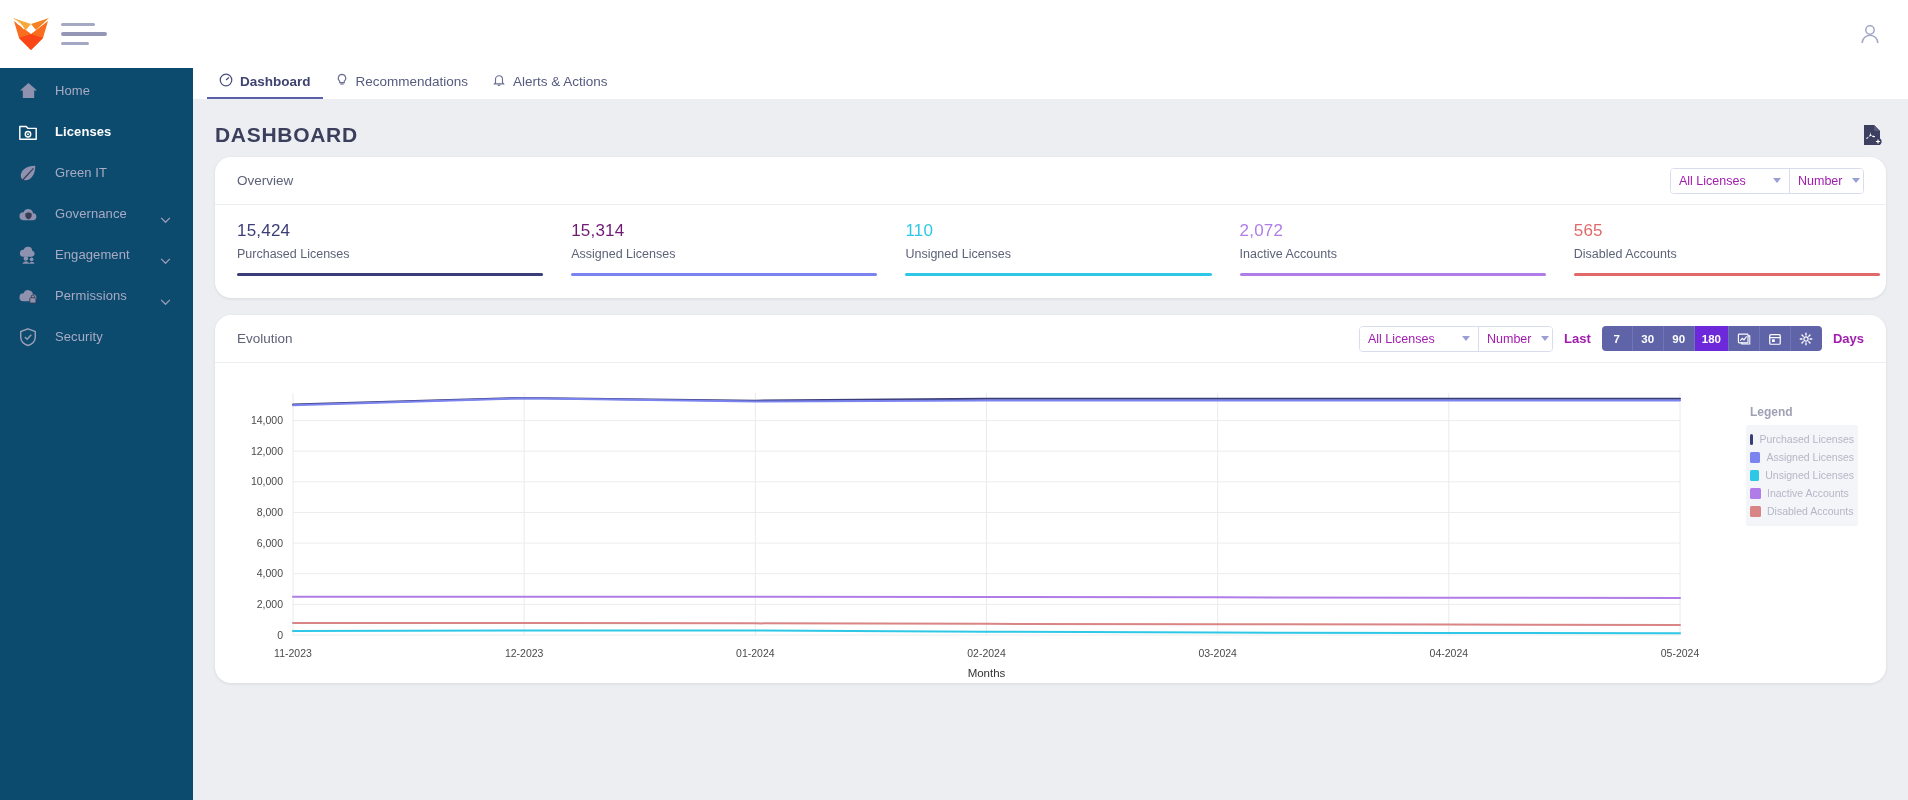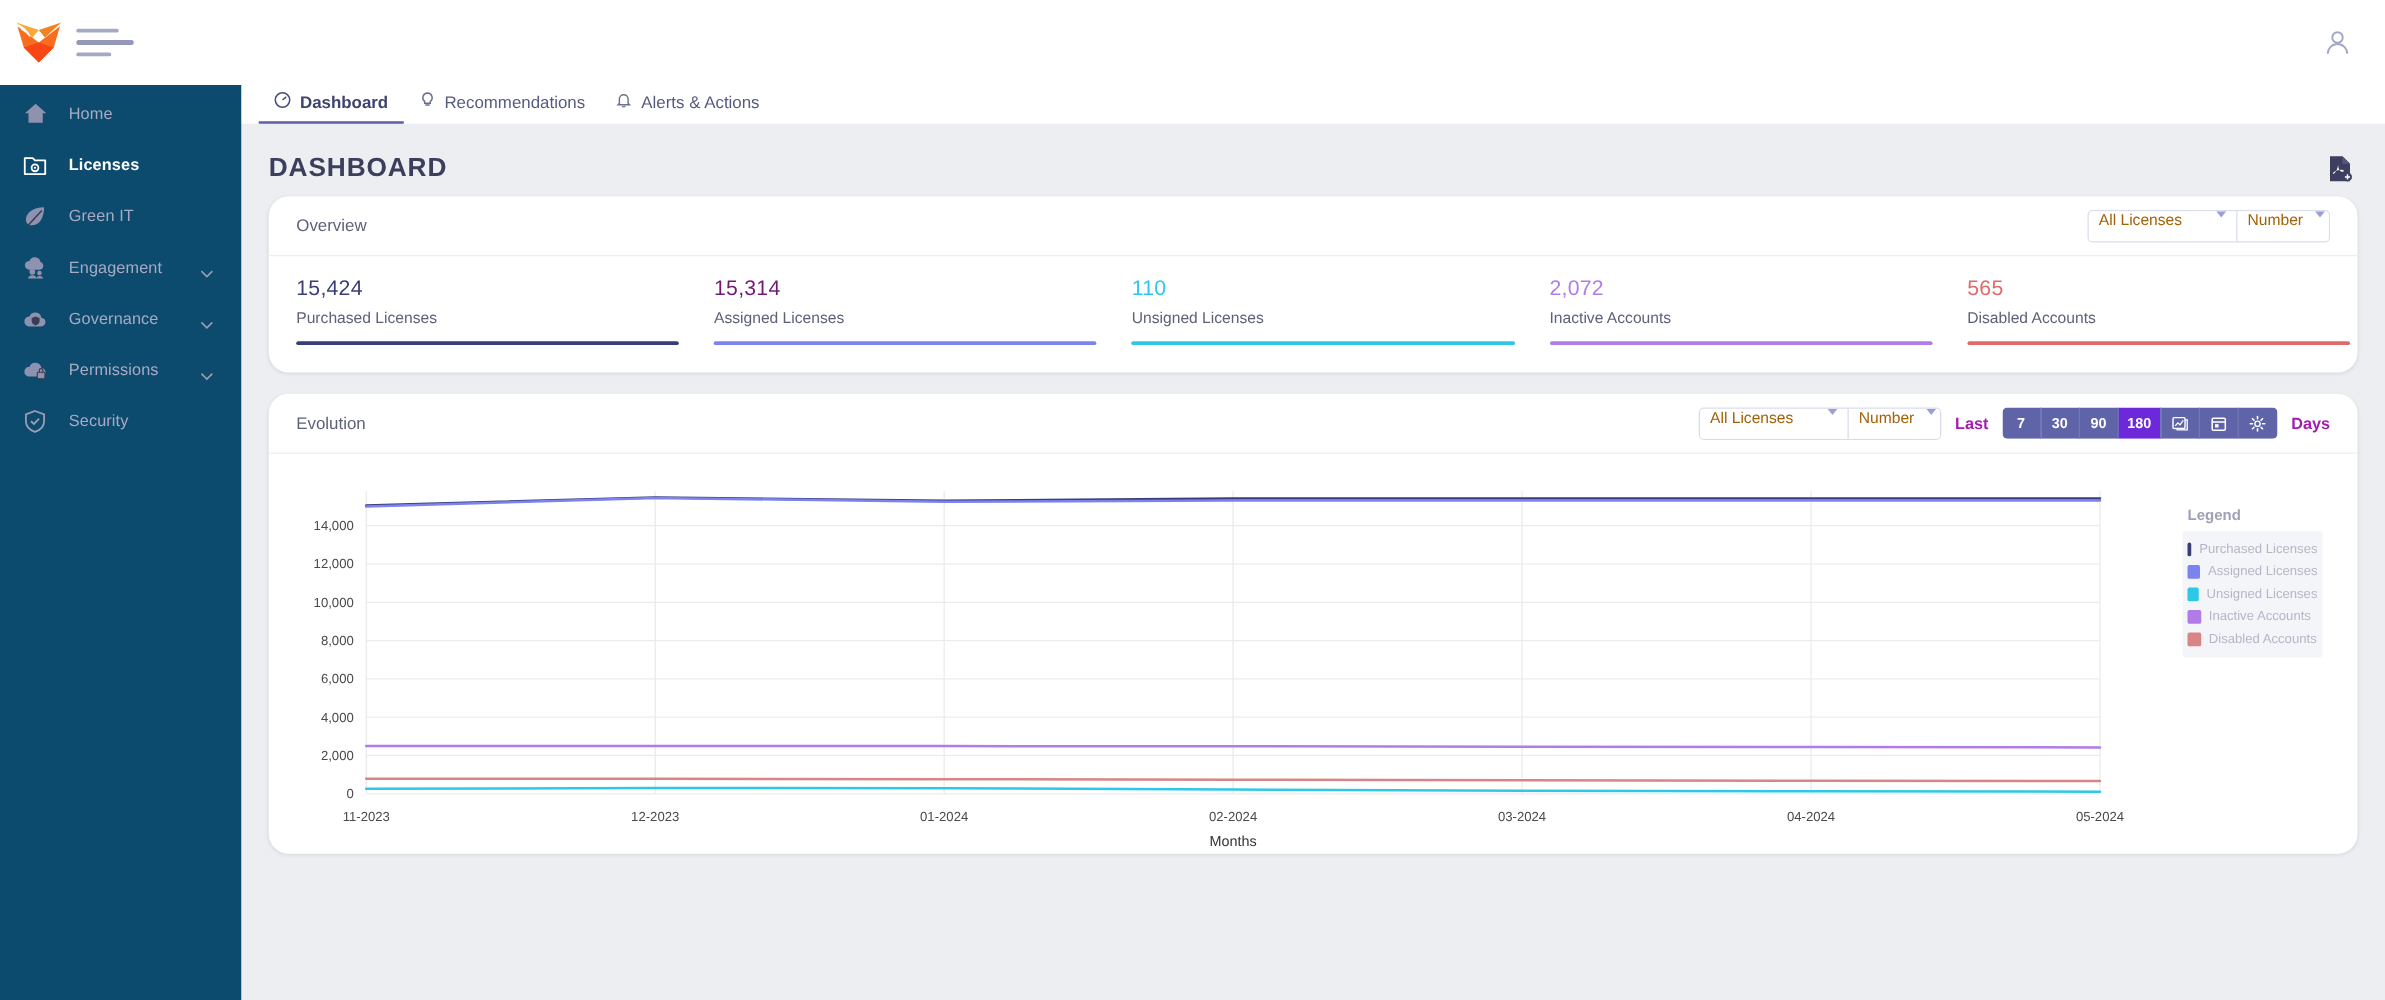--- a/index.html
+++ b/index.html
@@ -85,23 +85,23 @@
   }
   .card-head {
     height: 48px; display: flex; align-items: center;
     padding: 0 22px; border-bottom: 1px solid #edeef2;
   }
   .card-title { font-size: 13.5px; color: #5d6278; }
   .card-head-spacer { flex: 1; }
   
   .select-group { display: flex; border: 1px solid #d9dcec; border-radius: 4px; overflow: hidden; }
   .sel {
-    display: flex; align-items: flex-start; gap: 10px;
+    display: flex; align-items: center; gap: 10px;
     height: 24px; padding: 0 8px; background: #fff;
-    font-size: 12.5px; color: #a16207; cursor: pointer;
+    font-size: 12.5px; color: #a21caf; cursor: pointer;
     white-space: nowrap;
   }
   .sel + .sel { border-left: 1px solid #d9dcec; }
   .sel.wide { width: 118px; justify-content: space-between; }
   .sel.narrow { width: 74px; justify-content: space-between; }
   .chev {
     width: 0; height: 0; border-left: 4.5px solid transparent;
     border-right: 4.5px solid transparent; border-top: 5.5px solid #9ba0d4;
   }
   
@@ -198,43 +198,43 @@
           <path d="M19 3 C9 3 3 8 3 14 c0 3 2 5 5 5 c7 0 11-7 11-16 Z" fill="#8f92ae"></path>
           <path d="M5 19 L17 6" stroke="#393c55" stroke-width="1.3"></path>
         </svg>
     </span>
     <span class="nav-label">Green IT</span>
   </div>
 
   <div class="nav-item">
     <span class="nav-icon">
       <svg width="21" height="20" viewBox="0 0 24 22">
+        <path d="M6 18 a4.5 4.5 0 0 1 .4-9 a5.6 5.6 0 0 1 10.8 1 a3.9 3.9 0 0 1 -.4 8 Z" fill="#8f92ae"></path>
+        <path d="M12 9 l3.6 1.4 v2.6 c0 2-1.6 3.4-3.6 4.2 c-2-.8-3.6-2.2-3.6-4.2 v-2.6 Z" fill="#393c55"></path>
+      </svg>
+    </span>
+    <span class="nav-label">Governance</span>
+    <span class="nav-chevron">
+      <svg width="11" height="7" viewBox="0 0 12 8">
+          <path d="M1 1 L6 6 L11 1" fill="none" stroke="#9a9db6" stroke-width="1.5"></path>
+        </svg>
+    </span>
+  </div>
+
+  <div class="nav-item">
+    <span class="nav-icon">
+      <svg width="21" height="20" viewBox="0 0 24 22">
         <path d="M6 13 a4 4 0 0 1 .4-8 a5.2 5.2 0 0 1 10 1 a3.6 3.6 0 0 1 -.4 7 Z" fill="#8f92ae"></path>
         <circle cx="9" cy="15" r="2.6" fill="#8f92ae"></circle>
           <circle cx="15.5" cy="16" r="2.1" fill="#8f92ae"></circle>
         <path d="M5 21 a4.2 4.2 0 0 1 8 0 Z" fill="#8f92ae"></path>
           <path d="M12.5 21 a3.4 3.4 0 0 1 6.5 0 Z" fill="#8f92ae"></path>
       </svg>
     </span>
     <span class="nav-label">Engagement</span>
-    <span class="nav-chevron">
-      <svg width="11" height="7" viewBox="0 0 12 8">
-          <path d="M1 1 L6 6 L11 1" fill="none" stroke="#9a9db6" stroke-width="1.5"></path>
-        </svg>
-    </span>
-  </div>
-
-  <div class="nav-item">
-    <span class="nav-icon">
-      <svg width="21" height="20" viewBox="0 0 24 22">
-        <path d="M6 18 a4.5 4.5 0 0 1 .4-9 a5.6 5.6 0 0 1 10.8 1 a3.9 3.9 0 0 1 -.4 8 Z" fill="#8f92ae"></path>
-        <path d="M12 9 l3.6 1.4 v2.6 c0 2-1.6 3.4-3.6 4.2 c-2-.8-3.6-2.2-3.6-4.2 v-2.6 Z" fill="#393c55"></path>
-      </svg>
-    </span>
-    <span class="nav-label">Governance</span>
     <span class="nav-chevron">
       <svg width="11" height="7" viewBox="0 0 12 8">
           <path d="M1 1 L6 6 L11 1" fill="none" stroke="#9a9db6" stroke-width="1.5"></path>
         </svg>
     </span>
   </div>
 
   <div class="nav-item">
     <span class="nav-icon">
       <svg width="21" height="20" viewBox="0 0 24 22">

